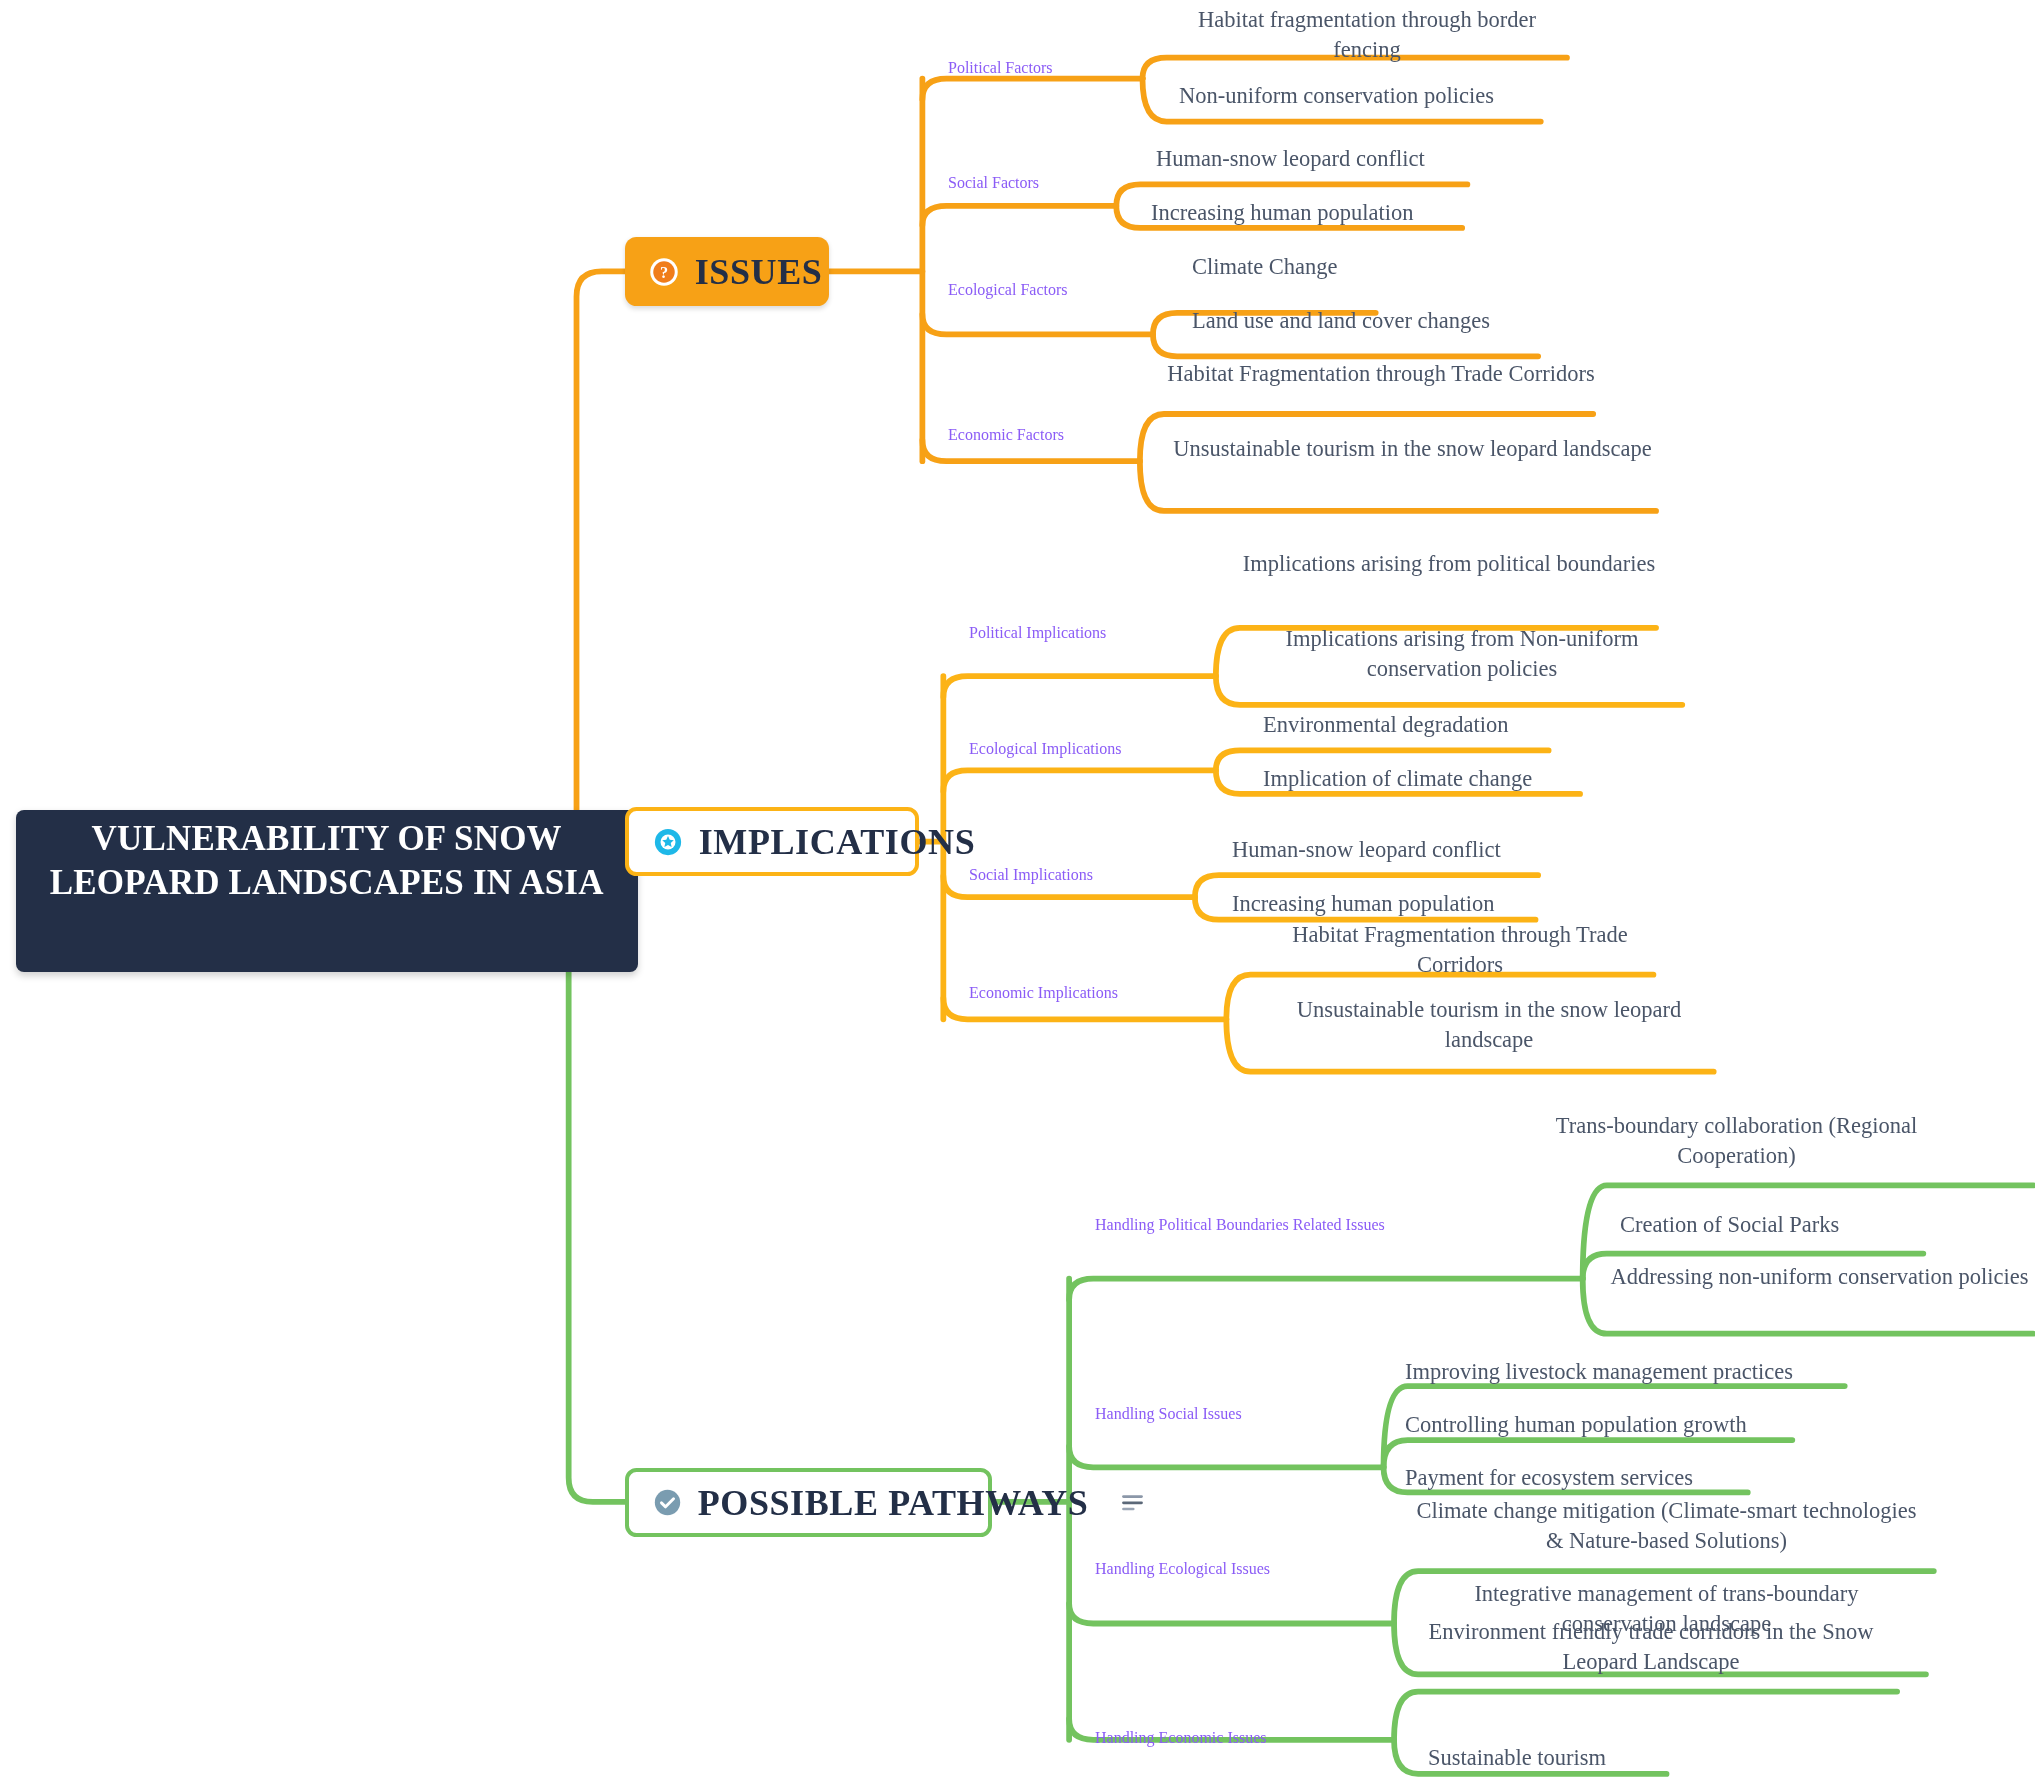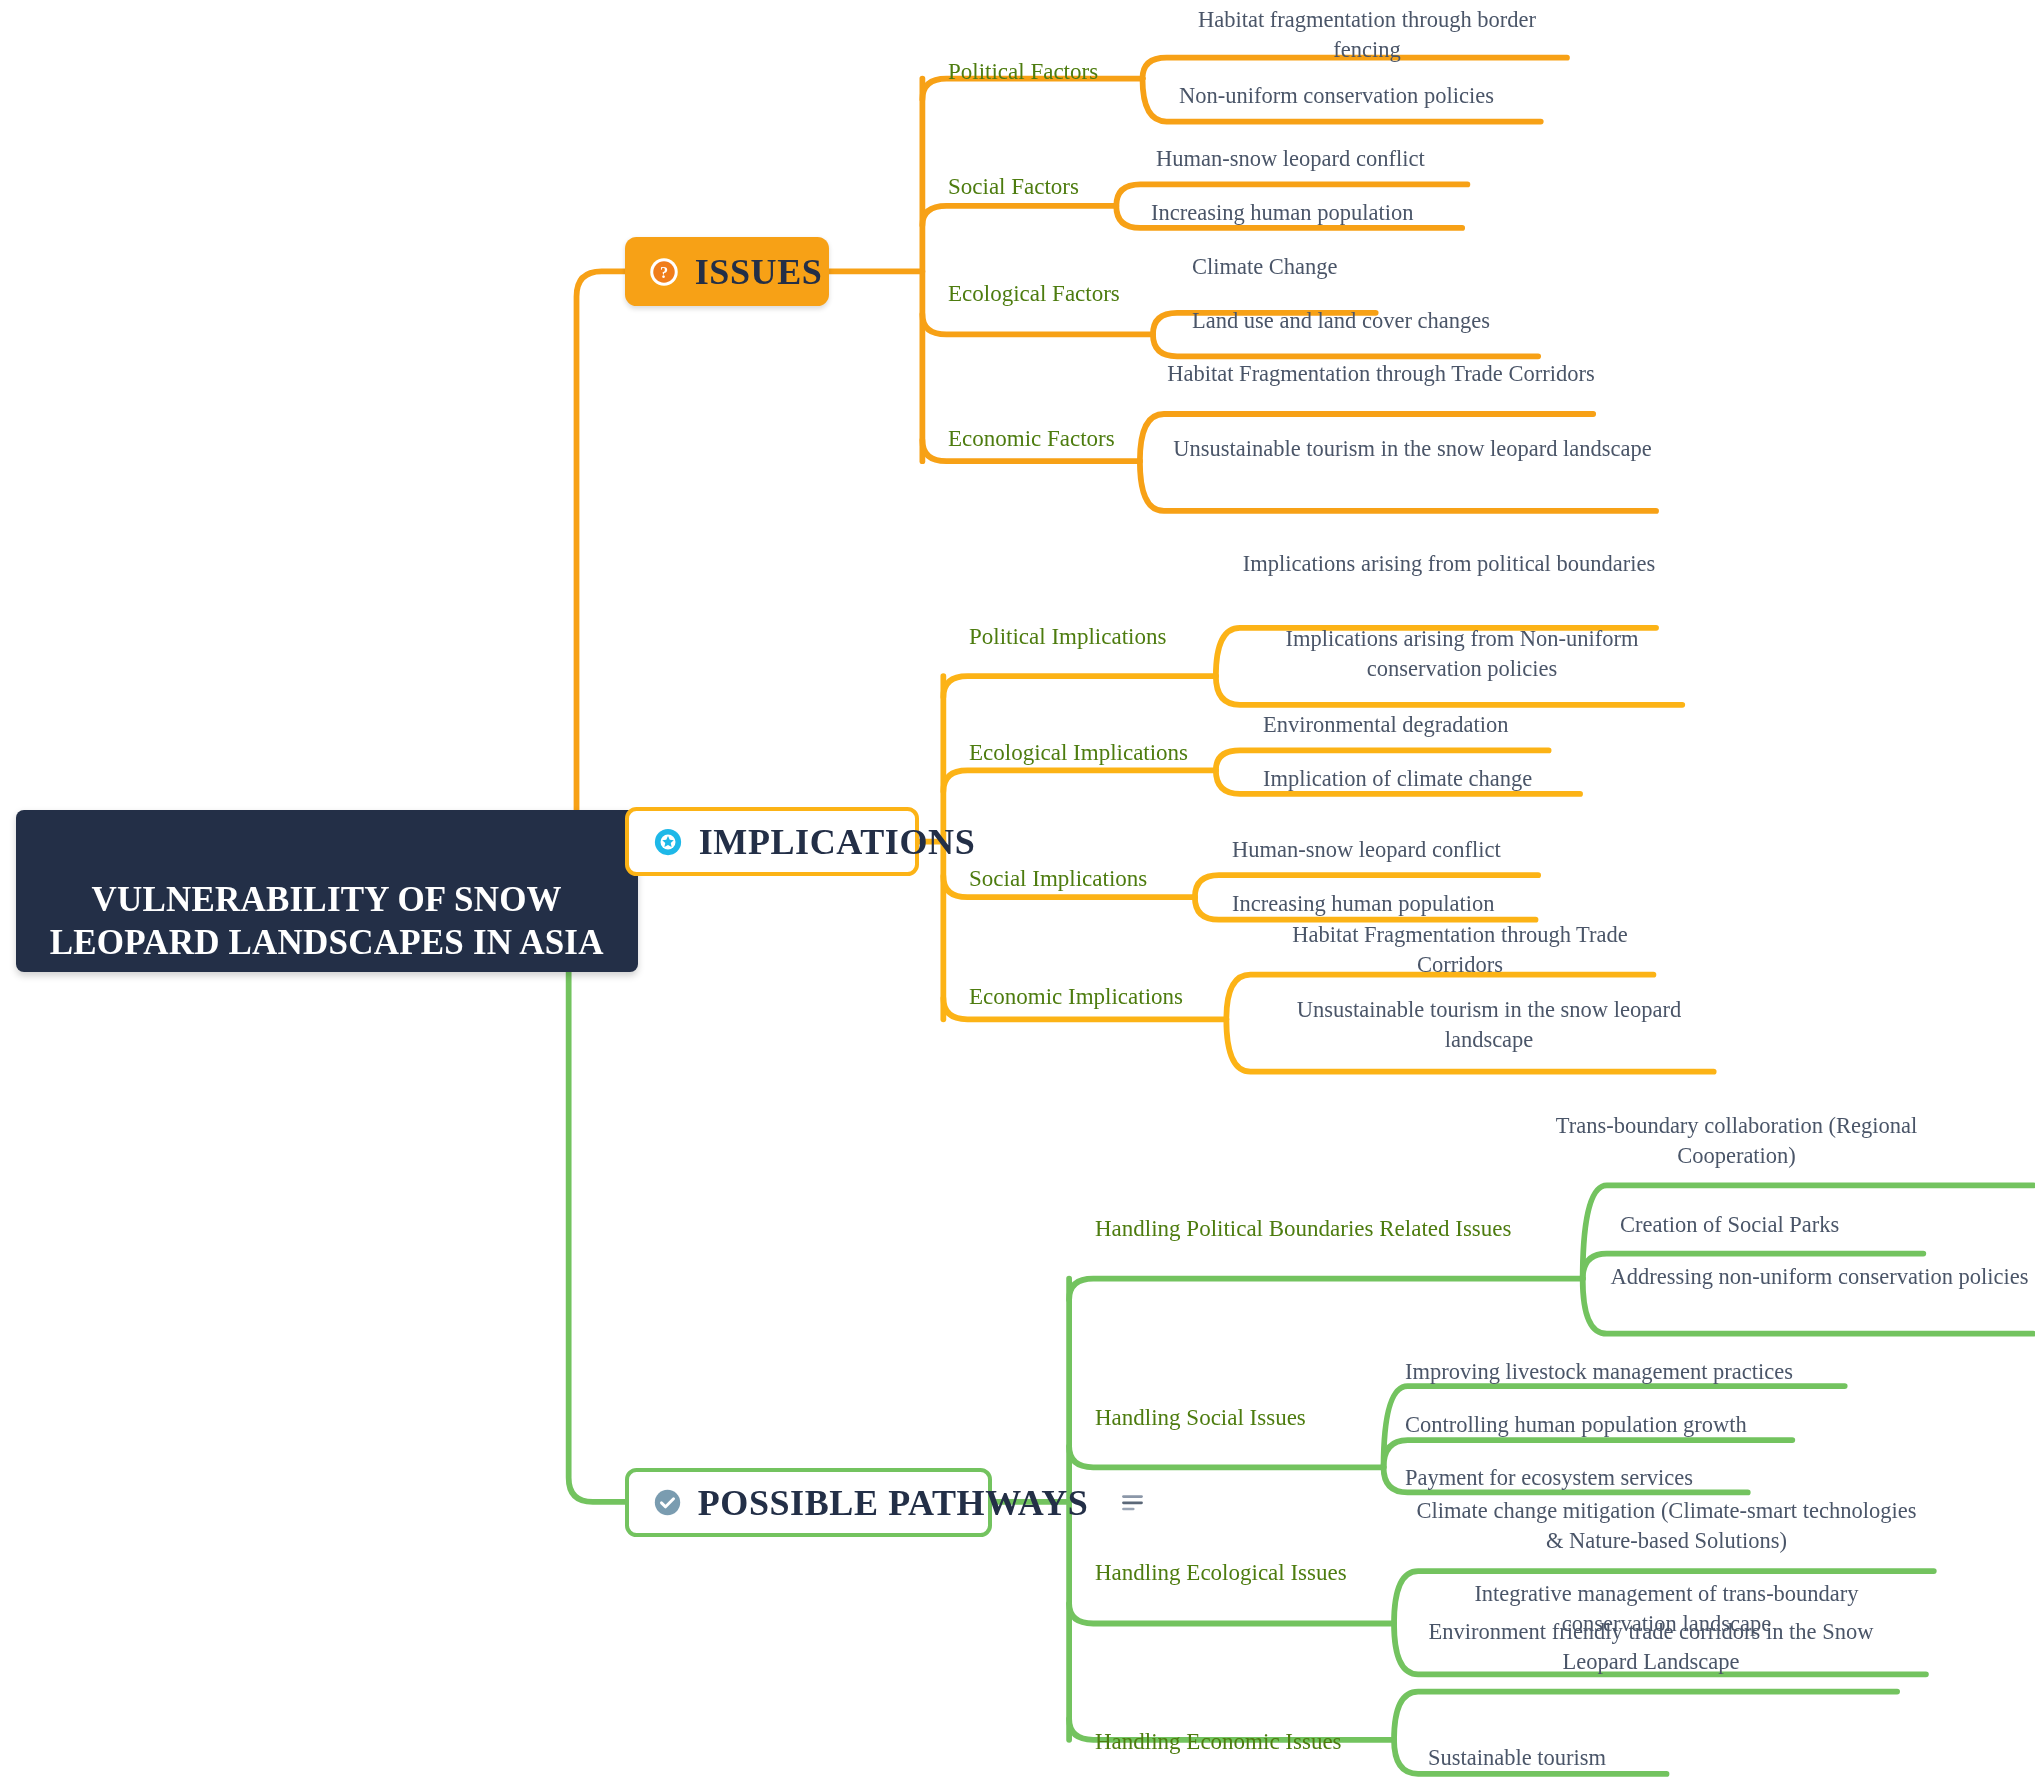--- a/index.html
+++ b/index.html
@@ -15,21 +15,21 @@
   svg#wires{position:absolute;left:0;top:0;width:2035px;height:1787px;pointer-events:none;}
 
   
   .root-node{
     position:absolute;
     left:15.7px; top:810px;
     width:622px; height:162px;
     background:#232f47;
     border-radius:8px;
     box-shadow:0 3.1px 7.3px rgba(0,0,0,.18);
-    display:flex;align-items:flex-end;justify-content:center;
+    display:flex;align-items:flex-start;justify-content:center;
     box-sizing:border-box;
     padding:7.3px 24px;
   }
   .root-node .root-title{
     color:#ffffff;
     font-weight:bold;
     font-size:35px;
     line-height:1.24;
     text-align:center;
     letter-spacing:0.2px;
@@ -70,22 +70,22 @@
   }
 
   
   .icon{display:inline-flex;align-items:center;justify-content:center;flex:0 0 auto;}
   .icon svg{display:block;}
   .note-icon{margin-left:auto;padding-left:14.7px;}
 
   
   .sub-label{
     position:absolute;
-    font-size:23px;
-    color:#4d7c0f;
+    font-size:16px;
+    color:#8b5cf6;
     white-space:nowrap;
     text-align:left;
     line-height:1.2;
   }
 
   
   .leaf-label{
     position:absolute;
     font-size:22.5px;
     color:#4a5568;

